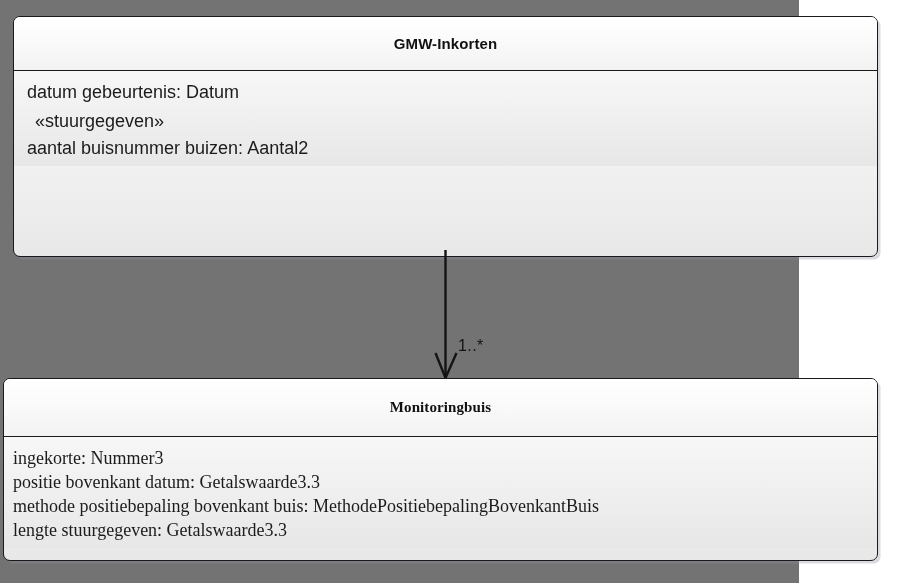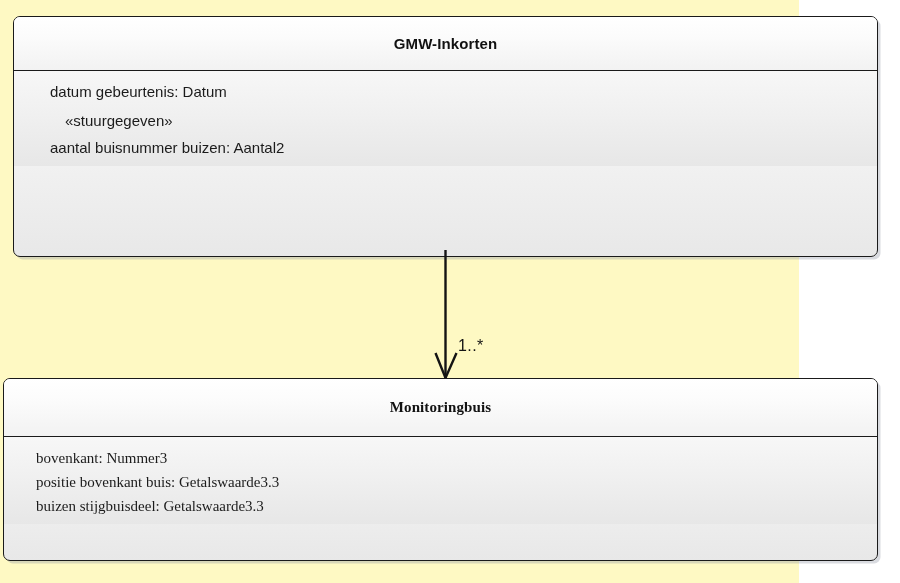--- a/index.html
+++ b/index.html
@@ -16,21 +16,21 @@
     font-family: "Liberation Sans", sans-serif;
     -webkit-font-smoothing: antialiased;
   }
 
   #diagram-canvas {
     position: absolute;
     left: 0;
     top: 0;
     width: 799px;
     height: 583px;
-    background: #fef9c3;
+    background: #737373;
   }
 
   
   .uml-class {
     position: absolute;
     box-sizing: border-box;
     border: 1.6px solid #1a1a1a;
     border-radius: 7px;
     background: linear-gradient(180deg, #ffffff 0%, #fdfdfd 18%, #f2f2f2 58%, #e8e8e8 100%);
     box-shadow: 3px 3px 0 -0.5px rgba(140,146,160,0.33);
@@ -58,30 +58,29 @@
   }
 
   .uml-body {
     box-sizing: border-box;
     width: 100%;
     padding: 9px 0 6px 0;
     background: linear-gradient(180deg, #f7f7f7 0%, #f0f0f0 45%, #e7e7e7 100%);
   }
 
   .uml-attr {
-    font-size: 15px;
+    font-size: 18px;
     color: #1b1b1b;
     line-height: 24px;
     padding: 0 8px 0 13px;
     white-space: nowrap;
-    margin-left: 23px;
   }
 
   .uml-attr.stereotype {
-    padding-left: 28px;
+    padding-left: 21px;
     line-height: 30px;
   }
 
   .uml-attr.spacer-before {
     margin-top: 2px;
   }
 
   
   #class-gmw-inkorten {
     left: 13px;
@@ -144,19 +143,20 @@
     <path d="M 35.5 103 L 45.5 128 L 56.5 103" fill="none" stroke="#141414" stroke-width="2.4" stroke-linecap="butt" stroke-linejoin="miter"></path>
   </svg>
 
   <div id="association-multiplicity">1..*</div>
 
   <div class="uml-class" id="class-monitoringbuis">
     <div class="uml-header">
       <span class="uml-title">Monitoringbuis</span>
     </div>
     <div class="uml-body">
-      <div class="uml-attr">bovenkant: Nummer3</div>
-      <div class="uml-attr">positie bovenkant buis: Getalswaarde3.3</div>
-      <div class="uml-attr">buizen stijgbuisdeel: Getalswaarde3.3</div>
+      <div class="uml-attr">ingekorte: Nummer3</div>
+      <div class="uml-attr">positie bovenkant datum: Getalswaarde3.3</div>
+      <div class="uml-attr">methode positiebepaling bovenkant buis: MethodePositiebepalingBovenkantBuis</div>
+      <div class="uml-attr">lengte stuurgegeven: Getalswaarde3.3</div>
     </div>
   </div>
 
 </div>
 
 </body></html>

